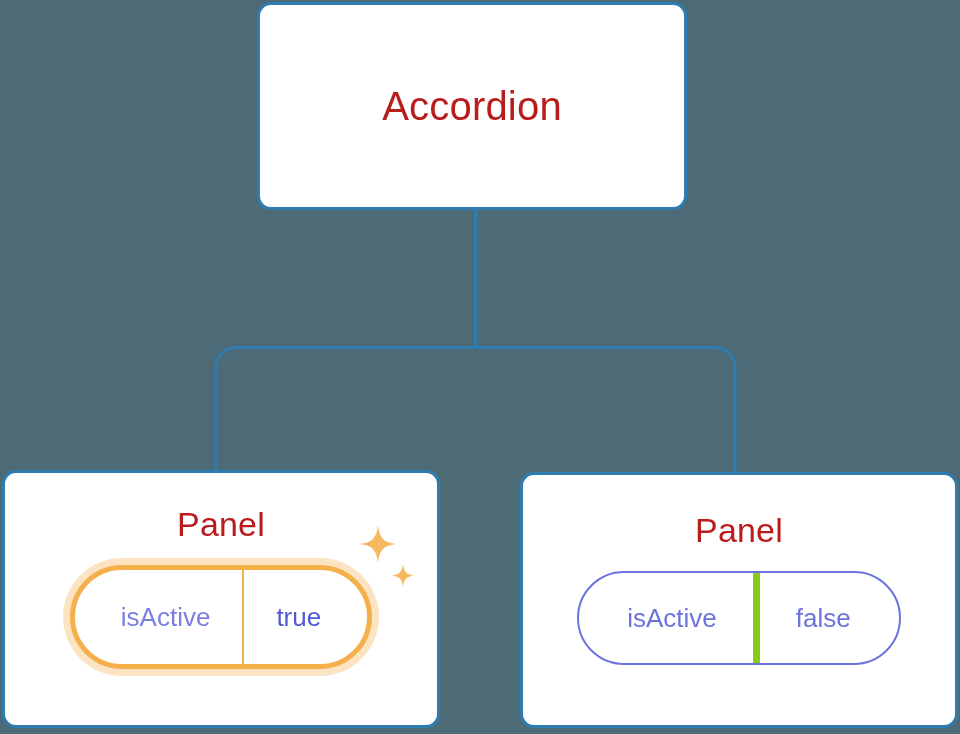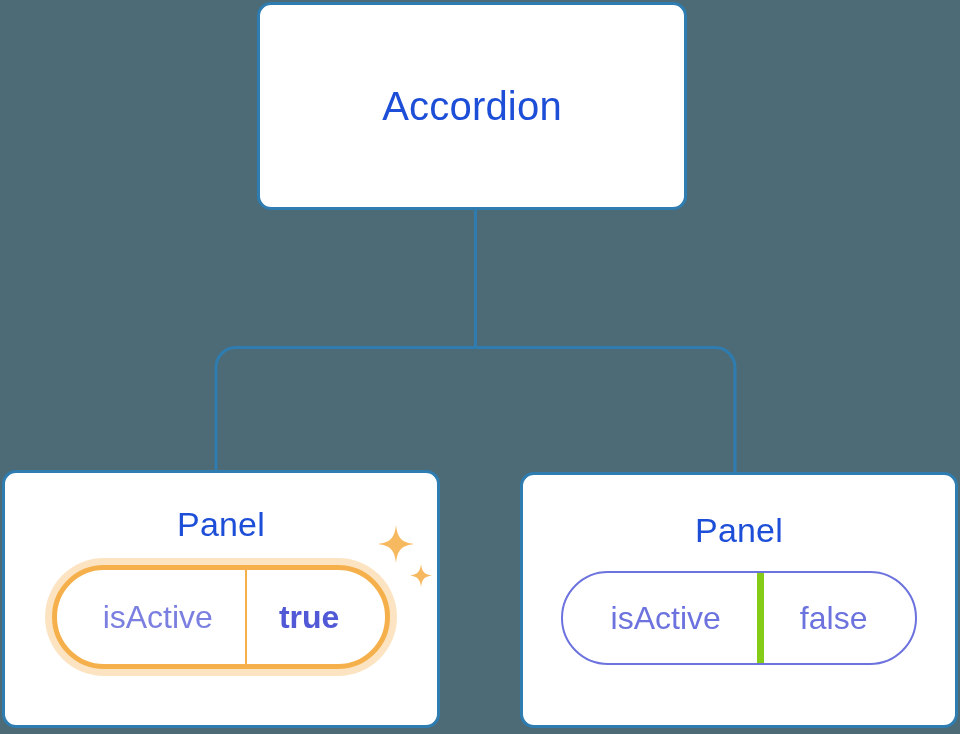--- a/index.html
+++ b/index.html
@@ -56,21 +56,21 @@
   }
   .node-card.panel-right {
     left: 520px;
     top: 472px;
     width: 438px;
     height: 256px;
     padding-top: 38px;
   }
 
   .node-title {
-    color: #1d4ed8;
+    color: #b91c1c;
     font-size: 40px;
     font-weight: 400;
     line-height: 1;
     letter-spacing: 0.2px;
   }
   .node-card.panel-left .node-title,
   .node-card.panel-right .node-title {
     font-size: 34px;
   }
 
@@ -87,21 +87,21 @@
     border-radius: 60px;
     height: 94px;
     box-sizing: border-box;
     background: #ffffff;
   }
   .pill .pill-key,
   .pill .pill-val {
     display: flex;
     align-items: center;
     justify-content: center;
-    font-size: 32px;
+    font-size: 26px;
     color: #6c72de;
     line-height: 1;
     box-sizing: border-box;
   }
   .pill .pill-key {
     padding: 0 36px 0 48px;
   }
   .pill .pill-val {
     padding: 0 48px 0 36px;
     border-left: 7px solid #84cc16;
@@ -112,21 +112,21 @@
     border: 5px solid #f5b04c;
     box-shadow: 0 0 0 7px rgba(245, 176, 76, 0.34);
     height: 104px;
   }
   .pill-wrap.highlighted .pill .pill-key {
     color: #7b7fe0;
     padding: 0 32px 0 46px;
   }
   .pill-wrap.highlighted .pill .pill-val {
     color: #5159d6;
-    font-weight: bold;
+    font-weight: normal;
     border-left: 2px solid #f5b04c;
     padding: 0 46px 0 32px;
   }
 
   
   .sparkles {
     position: absolute;
     right: -46px;
     top: -40px;
     width: 64px;

